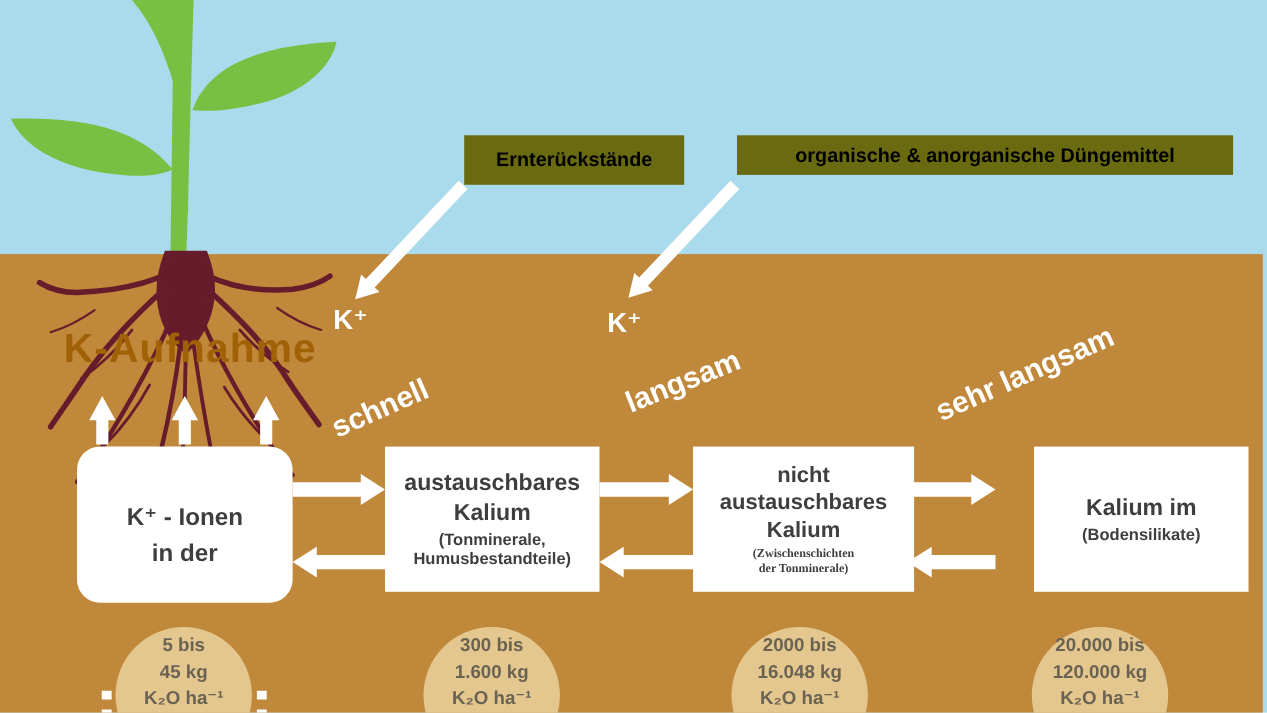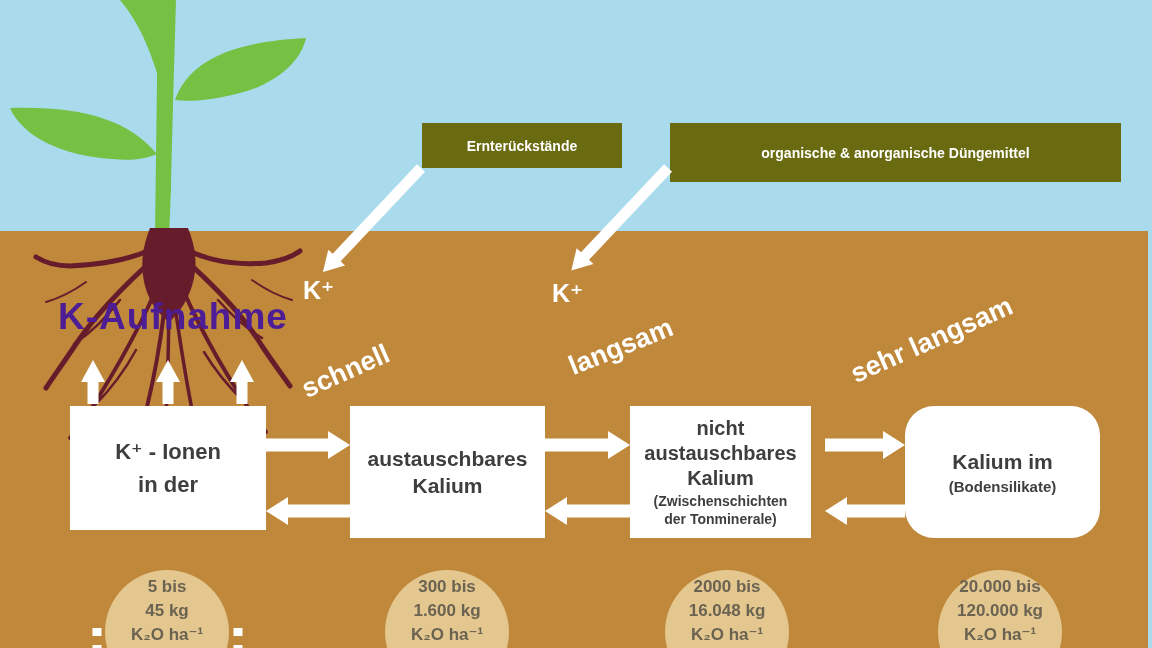--- a/index.html
+++ b/index.html
@@ -13,57 +13,57 @@
     font-family:"Liberation Sans","DejaVu Sans",sans-serif;
     font-weight:bold;
   }
   .sky{position:absolute;left:0;top:0;width:1152px;height:648px;background:var(--sky);}
   .soil{position:absolute;left:0;top:231px;width:1148px;height:417px;background:var(--soil);}
   .plant-svg{position:absolute;left:0;top:0;}
   .roots-svg{position:absolute;left:0;top:0;}
   .arrows-svg{position:absolute;left:0;top:0;pointer-events:none;}
 
   .k-uptake{
-    position:absolute;left:58px;top:296px;color:#4c1d95;font-size:37px;letter-spacing:1px;
+    position:absolute;left:58px;top:296px;color:#a16207;font-size:37px;letter-spacing:1px;
     white-space:nowrap;
   }
   .topbox{
-    position:absolute;top:123px;background:var(--label_box);color:#ffffff;
-    font-size:14px;display:flex;align-items:center;justify-content:center;
+    position:absolute;top:123px;background:var(--label_box);color:#000000;
+    font-size:18px;display:flex;align-items:center;justify-content:center;
     white-space:nowrap;
   }
   .topbox.tb1{left:422px;width:200px;height:45px;}
-  .topbox.tb2{left:670px;width:451px;height:59px;}
+  .topbox.tb2{left:670px;width:451px;height:36px;}
 
   .kion{position:absolute;color:#fff;font-size:25px;white-space:nowrap;}
   .kion.k1{left:303px;top:276px;}
   .kion.k2{left:552px;top:279px;}
 
   .speed{
     position:absolute;color:#fff;font-size:27px;white-space:nowrap;height:30px;line-height:30px;
     transform-origin:0 50%;
   }
   .speed.s1{left:303px;top:375px;transform:rotate(-24deg);}
   .speed.s2{left:570px;top:352px;transform:rotate(-22deg);}
   .speed.s3{left:852px;top:360px;transform:rotate(-24deg);}
 
   .pool{
     position:absolute;top:406px;height:132px;background:var(--pool_box);
     color:var(--box_text);display:flex;flex-direction:column;align-items:center;
     justify-content:center;text-align:center;
   }
-  .pool.p1{left:70px;width:196px;padding-top:0;height:124px;}
+  .pool.p1{left:70px;width:196px;padding-top:18px;height:124px;border-radius:21px;}
   .pool.p2{left:350px;width:195px;}
-  .pool.p3{left:630px;width:181px;}
-  .pool.p4{left:905px;width:195px;border-radius:29px;}
+  .pool.p3{left:630px;width:201px;}
+  .pool.p4{left:940px;width:195px;}
   .pool-title{font-size:21px;line-height:1.3;}
   .pool.p1 .pool-title{font-size:22px;line-height:1.5;}
   .pool.p3 .pool-title{font-size:20px;line-height:1.25;}
   .pool-note{font-size:15px;line-height:1.22;margin-top:2px;}
-  .pool.p3 .pool-note{font-size:14px;}
+  .pool.p3 .pool-note{font-size:11px;font-family:Liberation Serif, serif;}
 
   .amount{
     position:absolute;top:570px;width:124px;height:124px;border-radius:50%;
     background:var(--circle_fill);color:var(--circle_text);
     text-align:center;font-size:17px;
   }
   .amount .lines{padding-top:5px;}
   .amount .lines div{line-height:24px;}
   .amount.c1{left:105px;} .amount.c2{left:385px;} .amount.c3{left:665px;} .amount.c4{left:938px;}
 </style>
@@ -148,20 +148,24 @@
     <div class="pool-title">
         <div>K⁺ - Ionen</div>
         <div>in der</div>
       </div>
   </div>
   <div class="pool p2">
     <div class="pool-title">
         <div>austauschbares</div>
         <div>Kalium</div>
       </div>
+    <div class="pool-note">
+        <div>(Tonminerale,</div>
+        <div>Humusbestandteile)</div>
+      </div>
   </div>
   <div class="pool p3">
     <div class="pool-title">
         <div>nicht</div>
         <div>austauschbares</div>
         <div>Kalium</div>
       </div>
     <div class="pool-note">
         <div>(Zwischenschichten</div>
         <div>der Tonminerale)</div>

